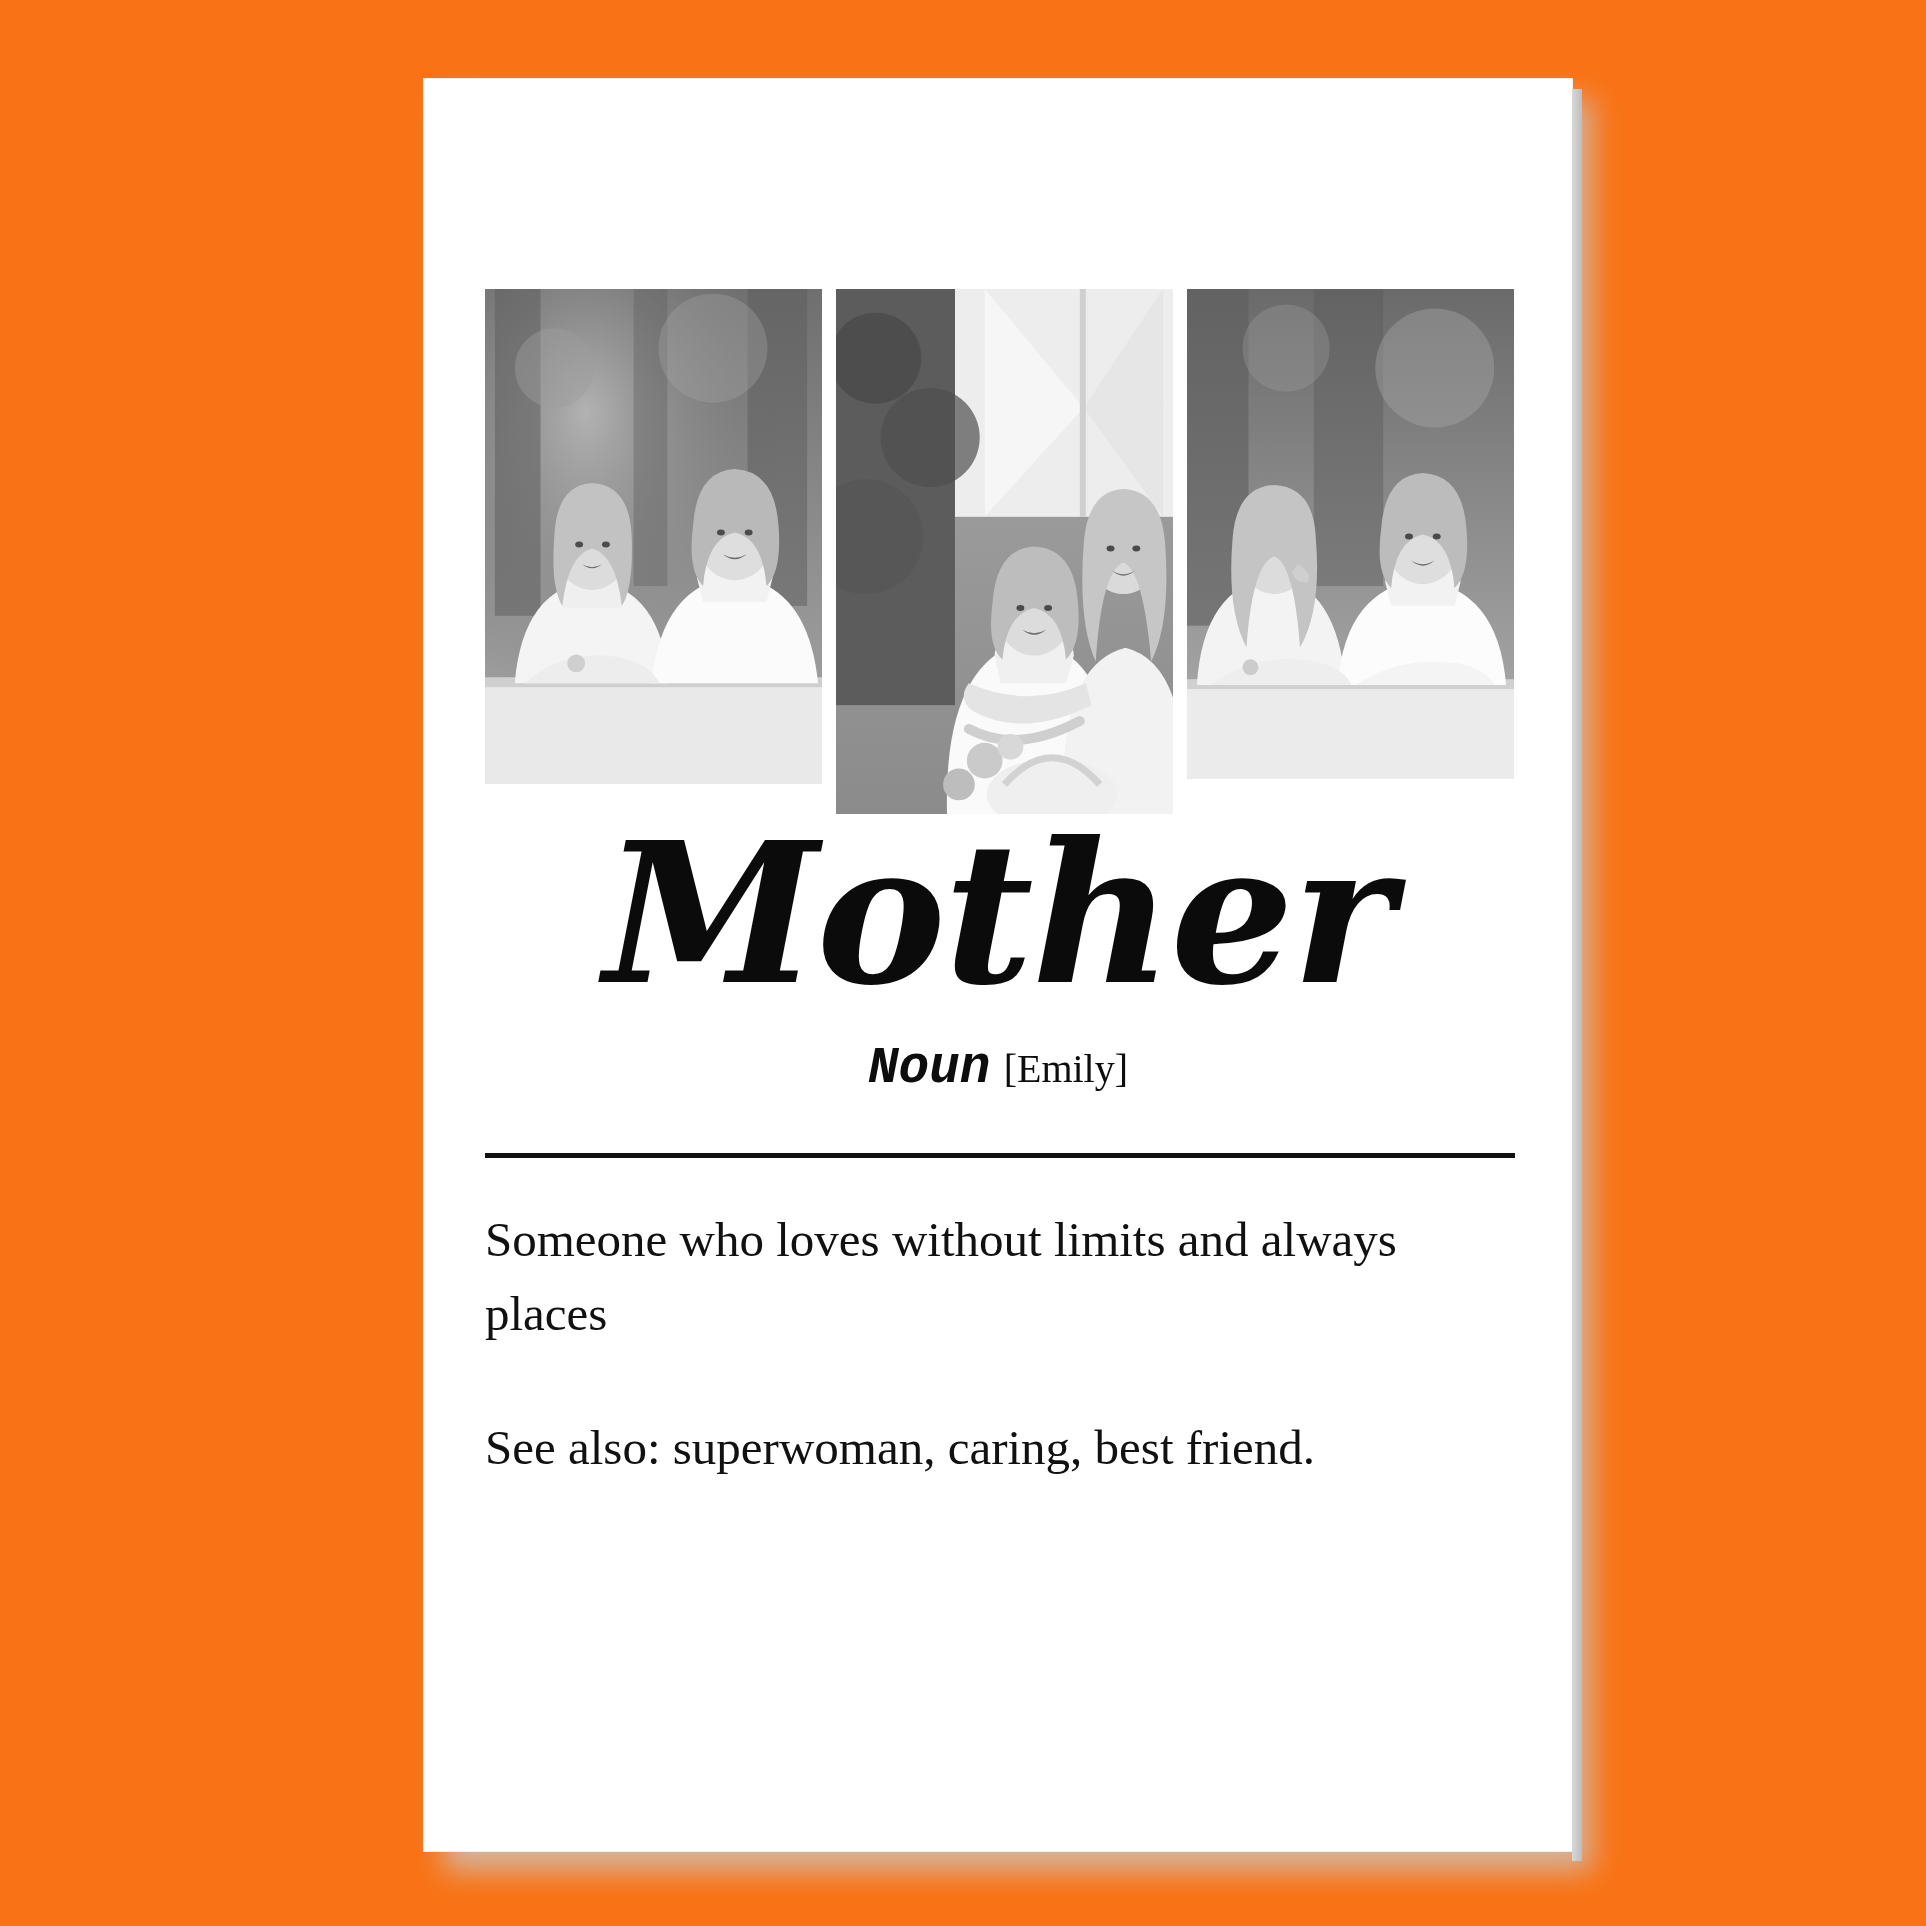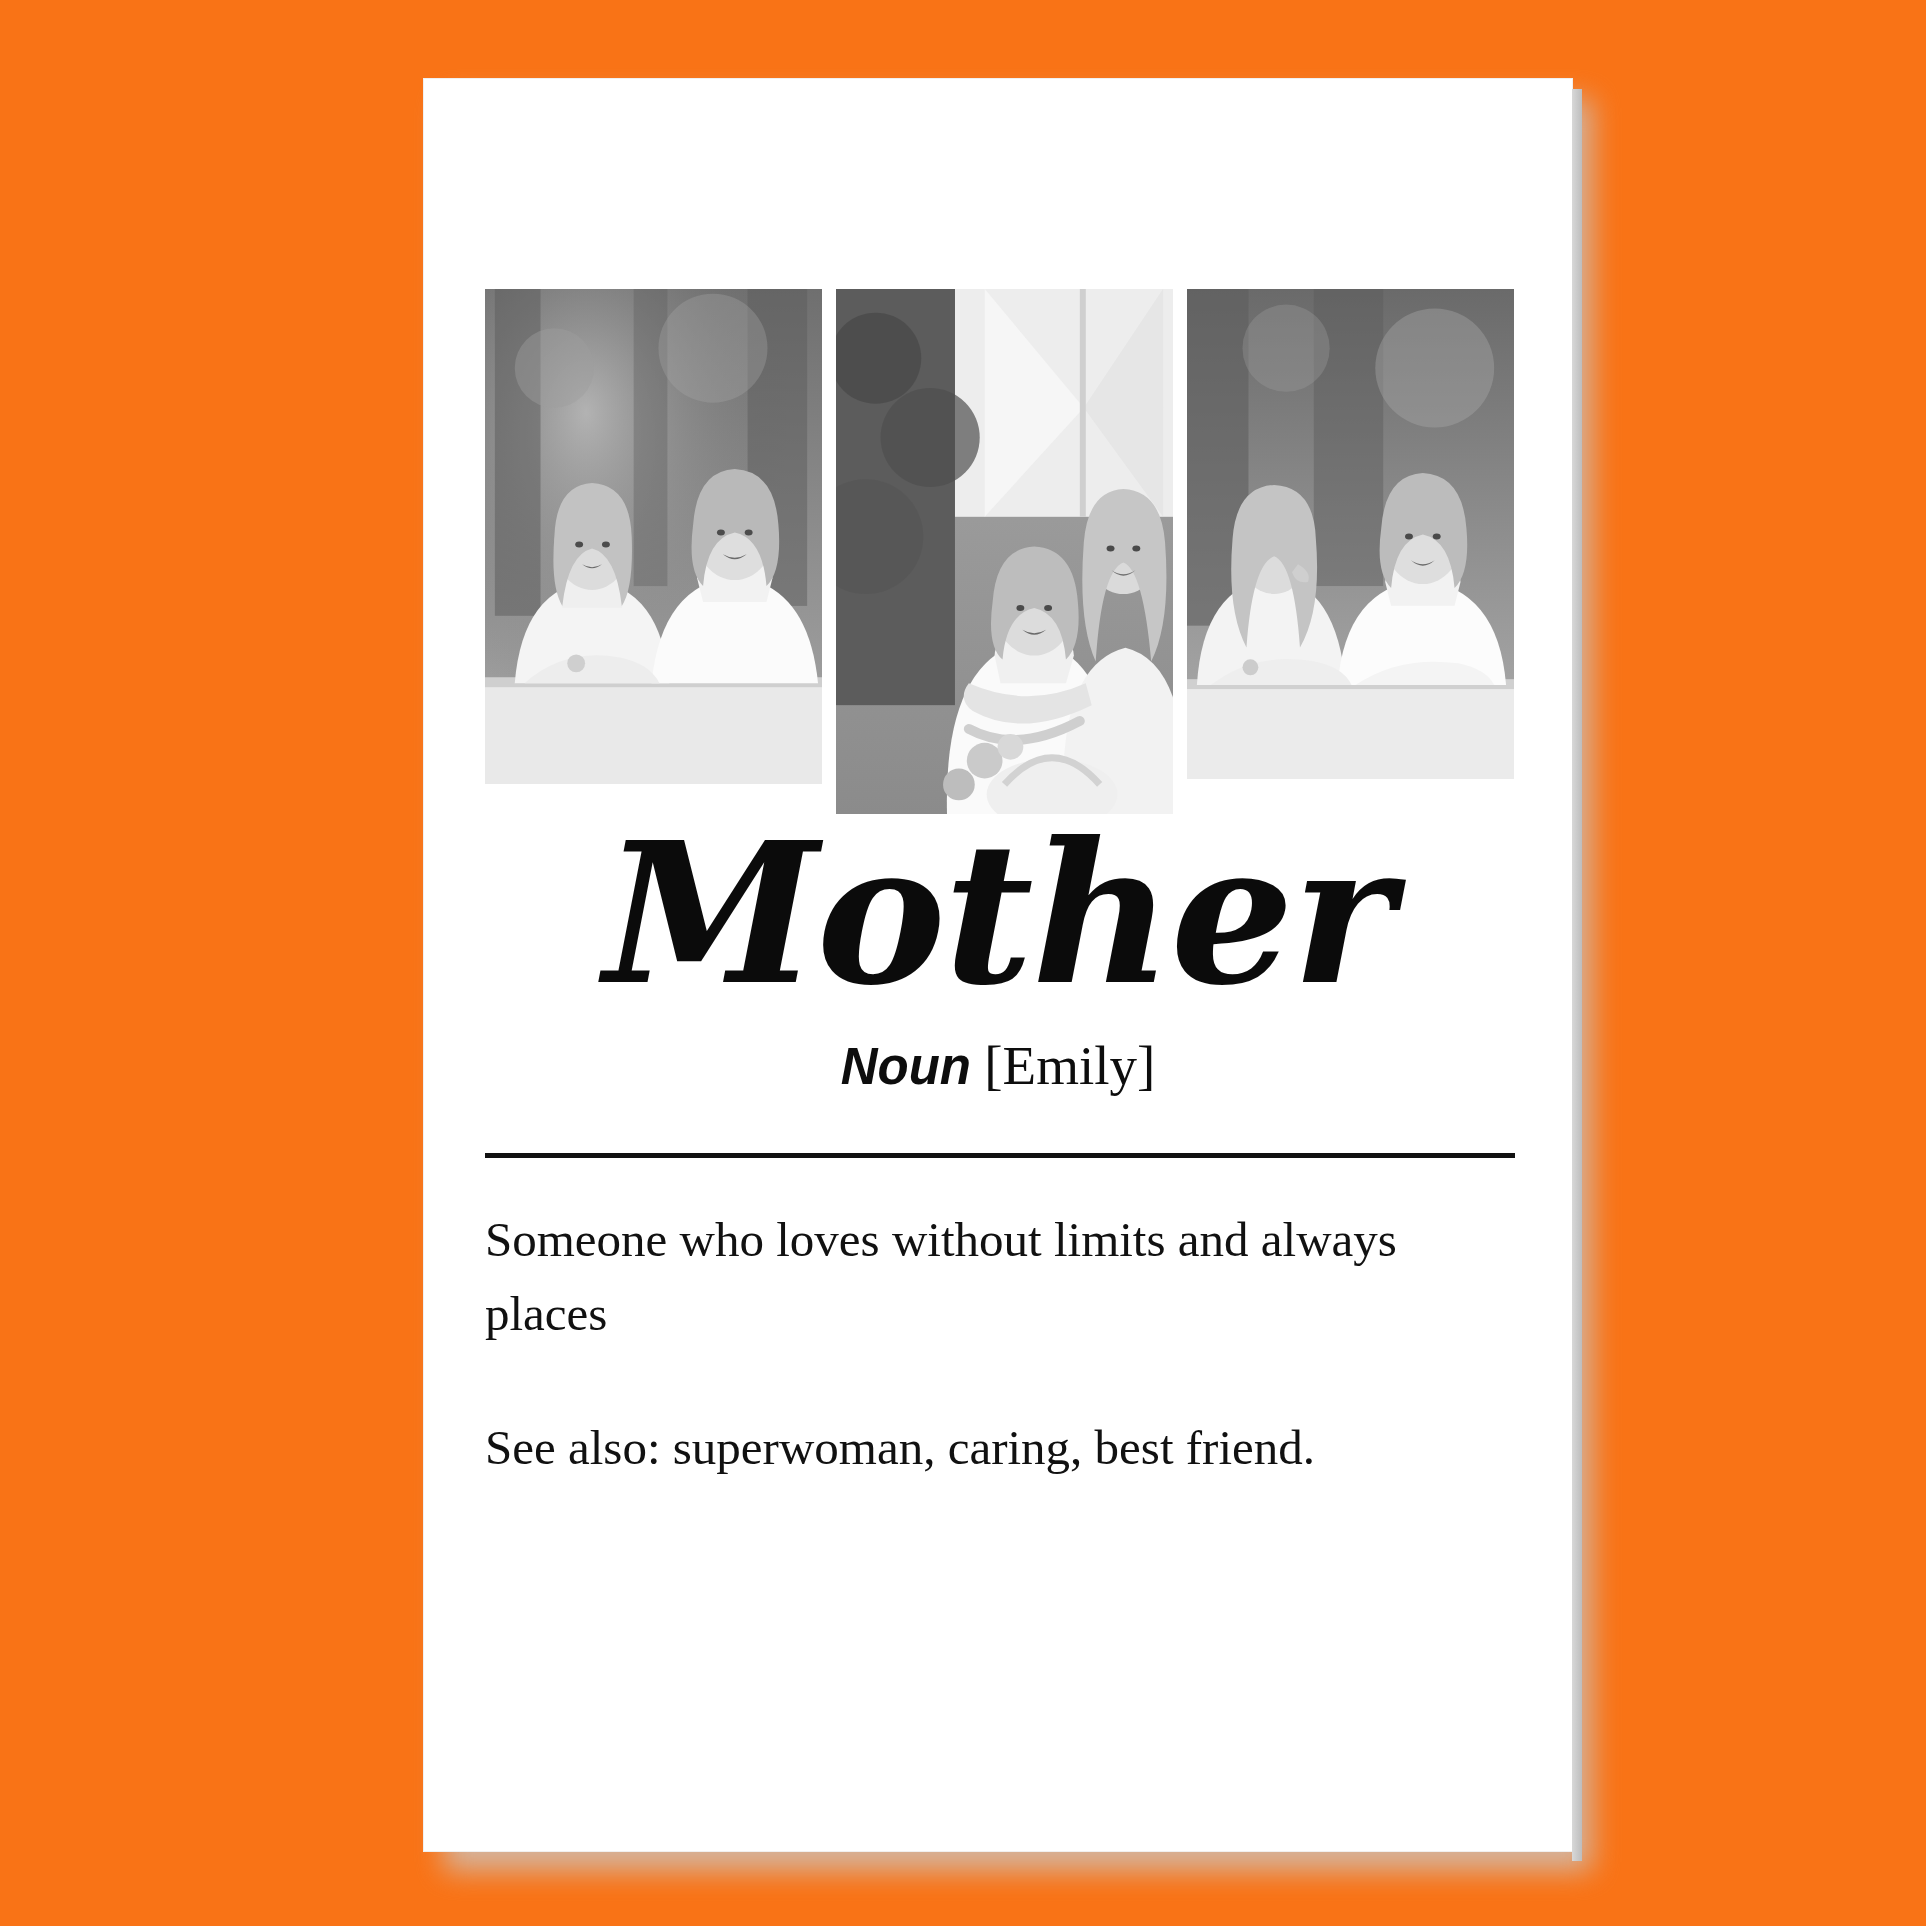--- a/index.html
+++ b/index.html
@@ -96,30 +96,30 @@
     position: absolute;
     left: 0;
     top: 955px;
     width: 1148px;
     text-align: center;
     font-size: 53px;
     color: #0d0d0d;
     white-space: nowrap;
   }
   .subtitle .pos {
-    font-family: Liberation Sans, sans-serif;
+    font-family: Liberation Mono, monospace;
     font-weight: 700;
     font-style: italic;
     font-size: 51px;
   }
   .subtitle .name {
     font-family: "Liberation Serif", serif;
     font-weight: 400;
     font-style: normal;
-    font-size: 55px;
+    font-size: 40px;
   }
 
   .rule {
     position: absolute;
     left: 61px;
     top: 1074px;
     width: 1030px;
     height: 5px;
     background: #111111;
   }

